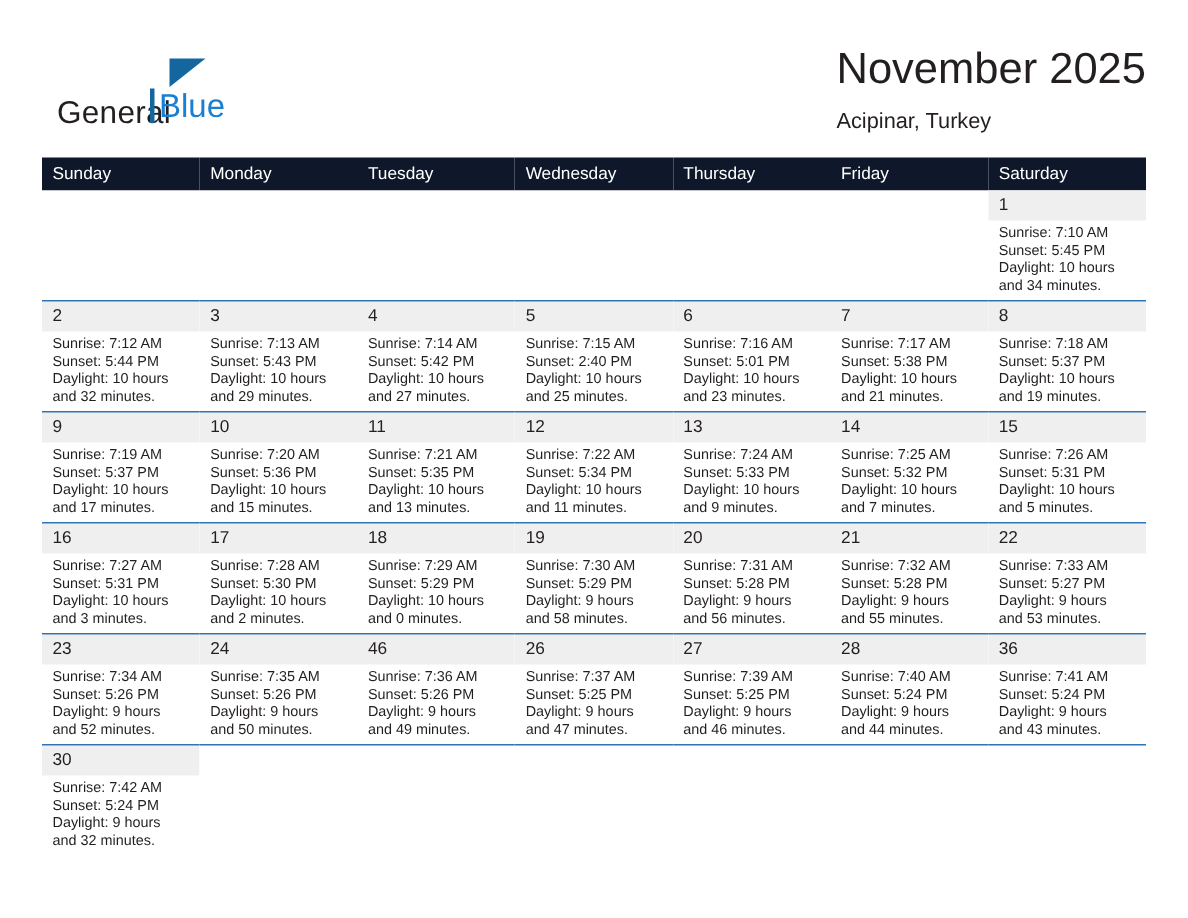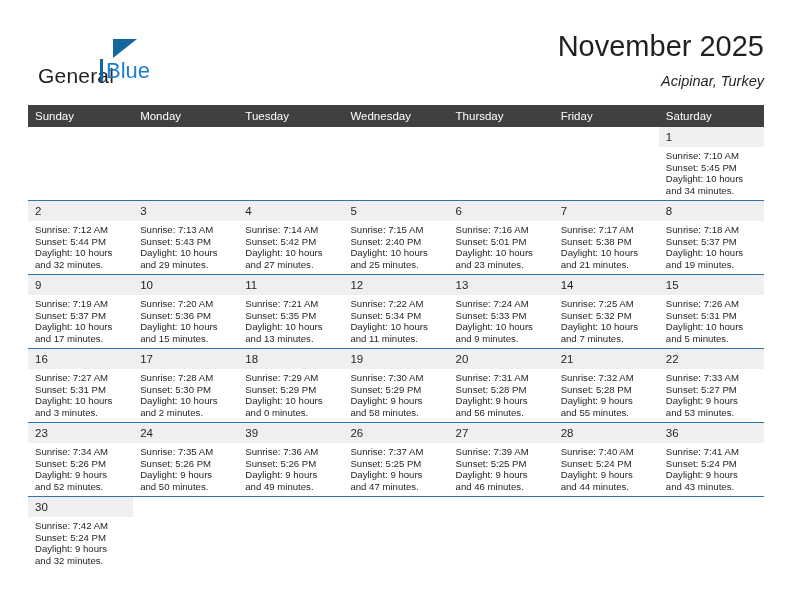--- a/index.html
+++ b/index.html
@@ -73,51 +73,49 @@
     font-size: 22px;
     color: #1b7fd1;
     line-height: 25px;
     font-family: Liberation Sans, sans-serif;
   }
 
   .title-block {
     position: absolute;
     right: 0;
     top: 0;
-    text-align: right;
   }
   .month-title {
     font-size: 29px;
     font-weight: normal;
     color: #231f20;
     line-height: 36px;
     white-space: nowrap;
   }
   .location {
     margin-top: 8px;
     font-size: 14.5px;
     color: #231f20;
     line-height: 18px;
     white-space: nowrap;
-    font-style: italic;
   }
 
   
   .calendar {
     position: absolute;
     left: 28px;
     top: 105px;
     width: 736px;
     border-collapse: collapse;
     table-layout: fixed;
   }
   .calendar col { width: 105.14px; }
 
   thead th {
-    background: #404040;
+    background: #0f172a;
     color: #ffffff;
     font-size: 11.5px;
     font-weight: normal;
     text-align: left;
     padding: 5px 0 5px 7px;
     height: 11px;
     vertical-align: middle;
     border: 0;
   }
 
@@ -430,21 +428,21 @@
           <td class="">
             <div class="daynum">24</div>
             <div class="details">
               <div>Sunrise: 7:35 AM</div>
               <div>Sunset: 5:26 PM</div>
               <div>Daylight: 9 hours</div>
               <div>and 50 minutes.</div>
             </div>
           </td>
           <td class="">
-            <div class="daynum">39</div>
+            <div class="daynum">46</div>
             <div class="details">
               <div>Sunrise: 7:36 AM</div>
               <div>Sunset: 5:26 PM</div>
               <div>Daylight: 9 hours</div>
               <div>and 49 minutes.</div>
             </div>
           </td>
           <td class="">
             <div class="daynum">26</div>
             <div class="details">

